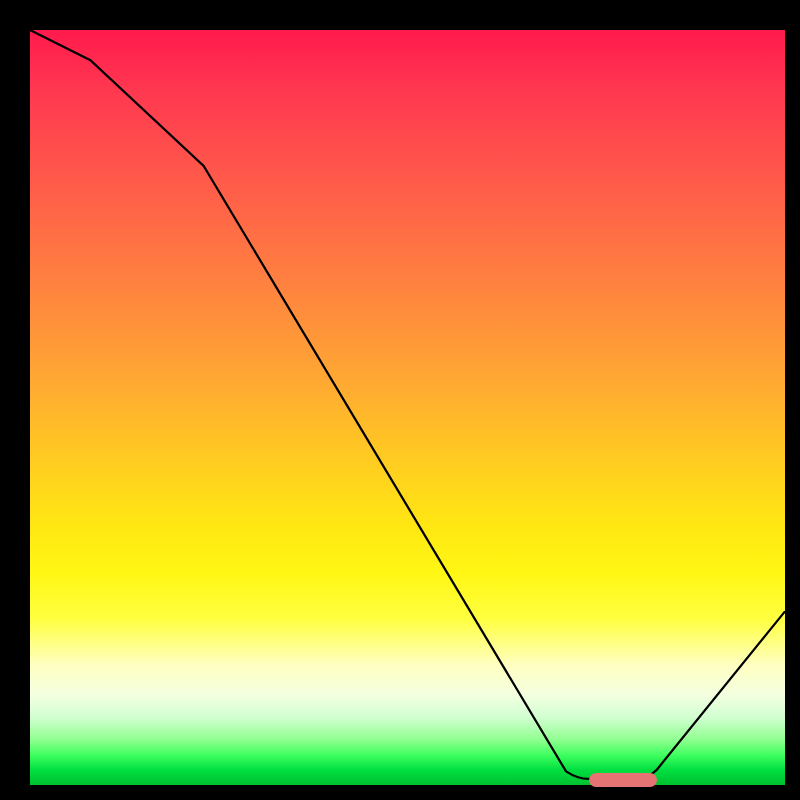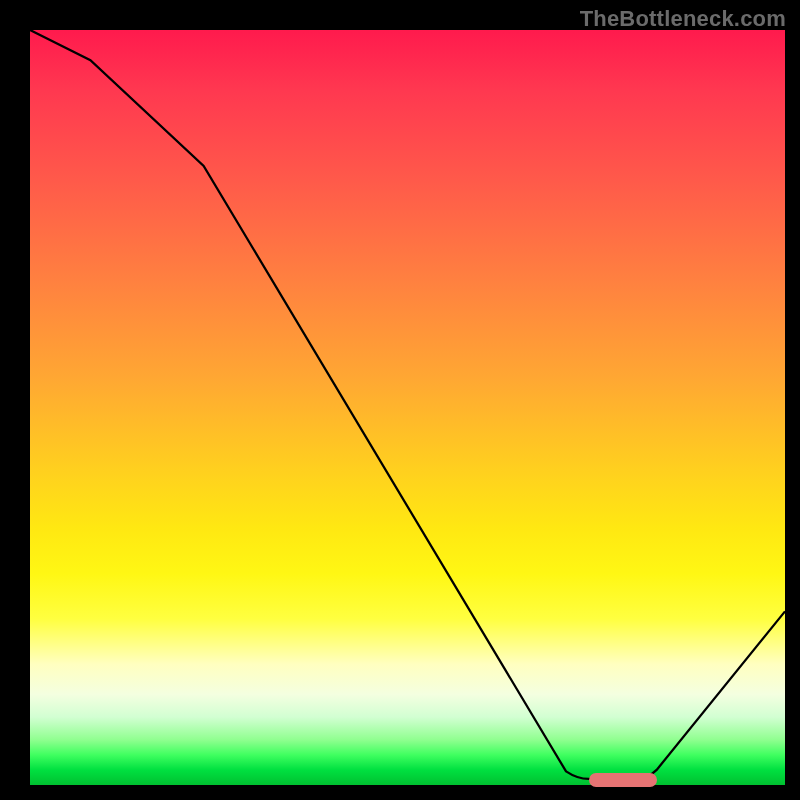--- a/index.html
+++ b/index.html
@@ -68,15 +68,14 @@
   <div class="plot-area">
 
     <svg class="curve" viewBox="0 0 1000 1000" preserveAspectRatio="none">
       <path fill="none" stroke-width="3" d="M 0 0 L 80 40 Q 230 180 230 180 L 710 982 Q 725 992 740 992 L 805 992 Q 817.5 992 830 980 L 1000 770" stroke="#000000"></path>
     </svg>
 
     <div class="trough" style="left: 74%; width: 9%; bottom: -2px; background: rgb(229, 115, 115);"></div>
 
   </div>
 
-  <div class="watermark">TheBottleneck.com</div>
 
 </div>
 
 </body></html>

